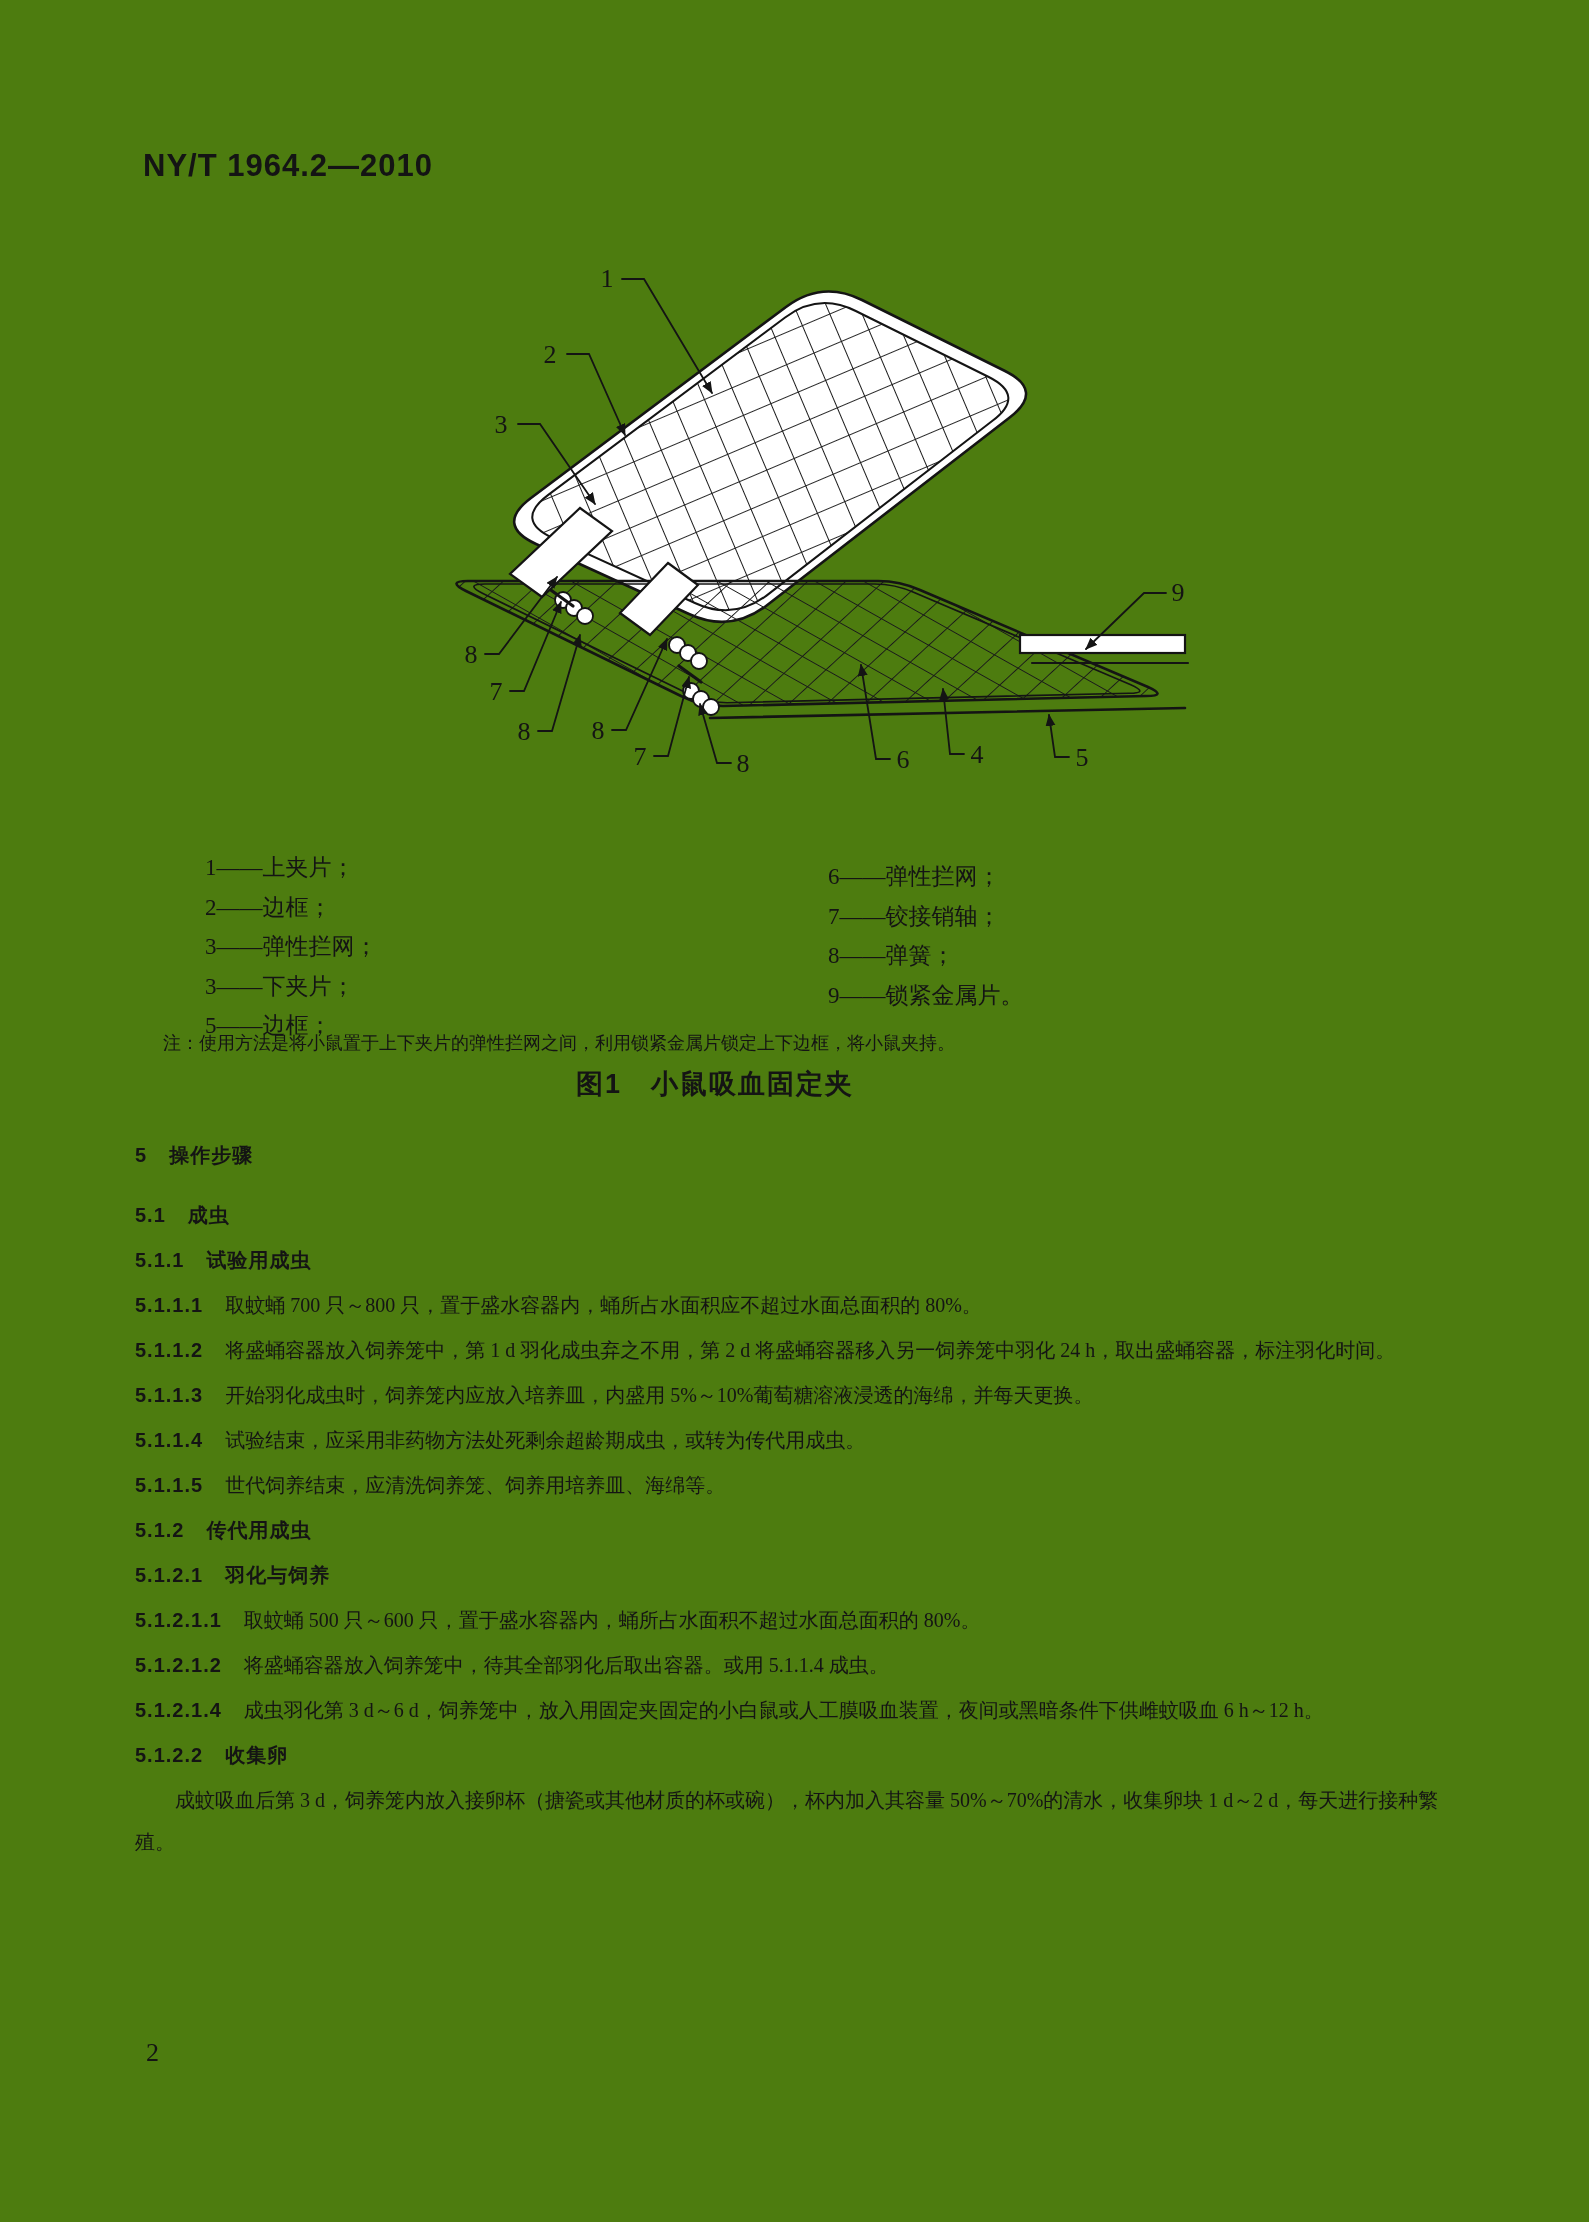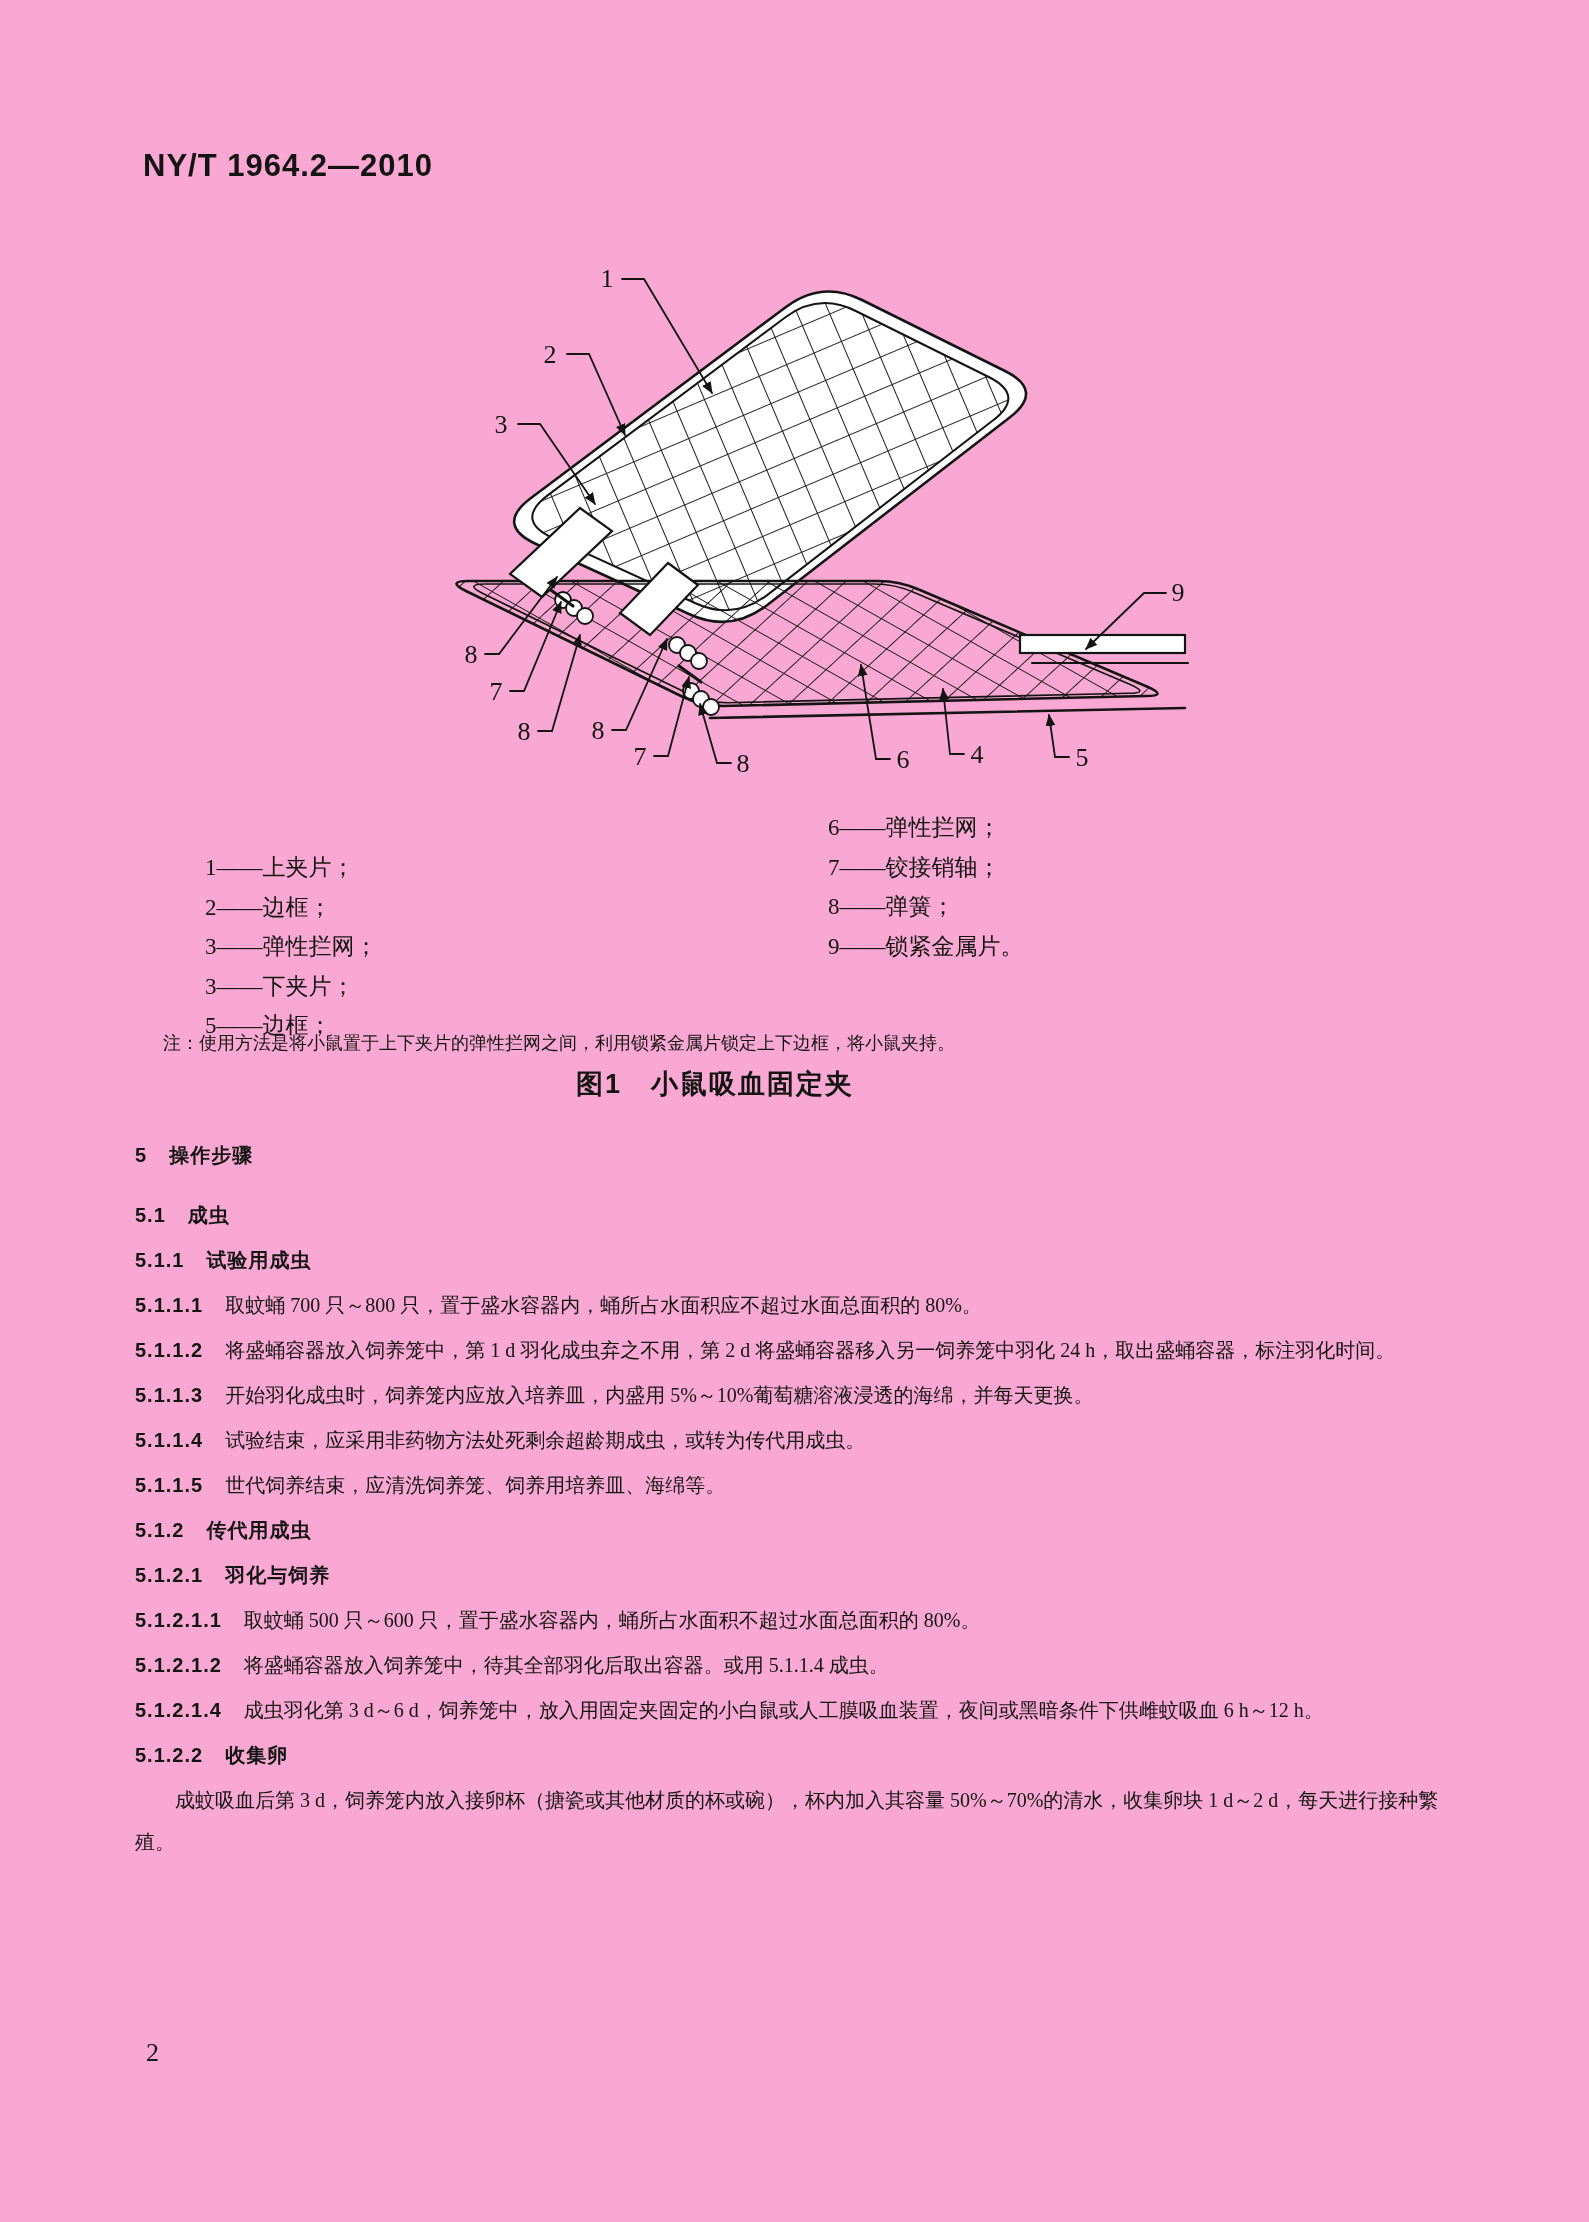--- a/index.html
+++ b/index.html
@@ -1,32 +1,32 @@
 <!DOCTYPE html>
 <html><head>
 <meta charset="utf-8">
 <style>
   html,body{margin:0;padding:0;background:#e8e8e8;}
   #page{
     position:relative;
     width:1589px;height:2222px;
-    background:#f9a8d4;
+    background:#4d7c0f;
     font-family:"Liberation Serif", serif;
     color:#141414;
     overflow:hidden;
   }
   .code{
     position:absolute;left:143px;top:148px;
     font-family:"Liberation Sans", sans-serif;
     font-weight:bold;font-size:31px;letter-spacing:1px;
   }
   #fig{position:absolute;left:280px;top:225px;}
   .legend-col{position:absolute;font-size:23px;line-height:39.5px;}
   #legend-left{left:205px;top:848px;}
-  #legend-right{left:828px;top:808px;}
+  #legend-right{left:828px;top:857px;}
   .note{
     position:absolute;left:163px;top:1031px;width:1310px;
     font-size:18px;
   }
   .caption{
     position:absolute;left:135px;top:1066px;width:1160px;
     text-align:center;
     font-family:"Liberation Sans", sans-serif;
     font-weight:bold;font-size:27px;letter-spacing:2px;
   }

